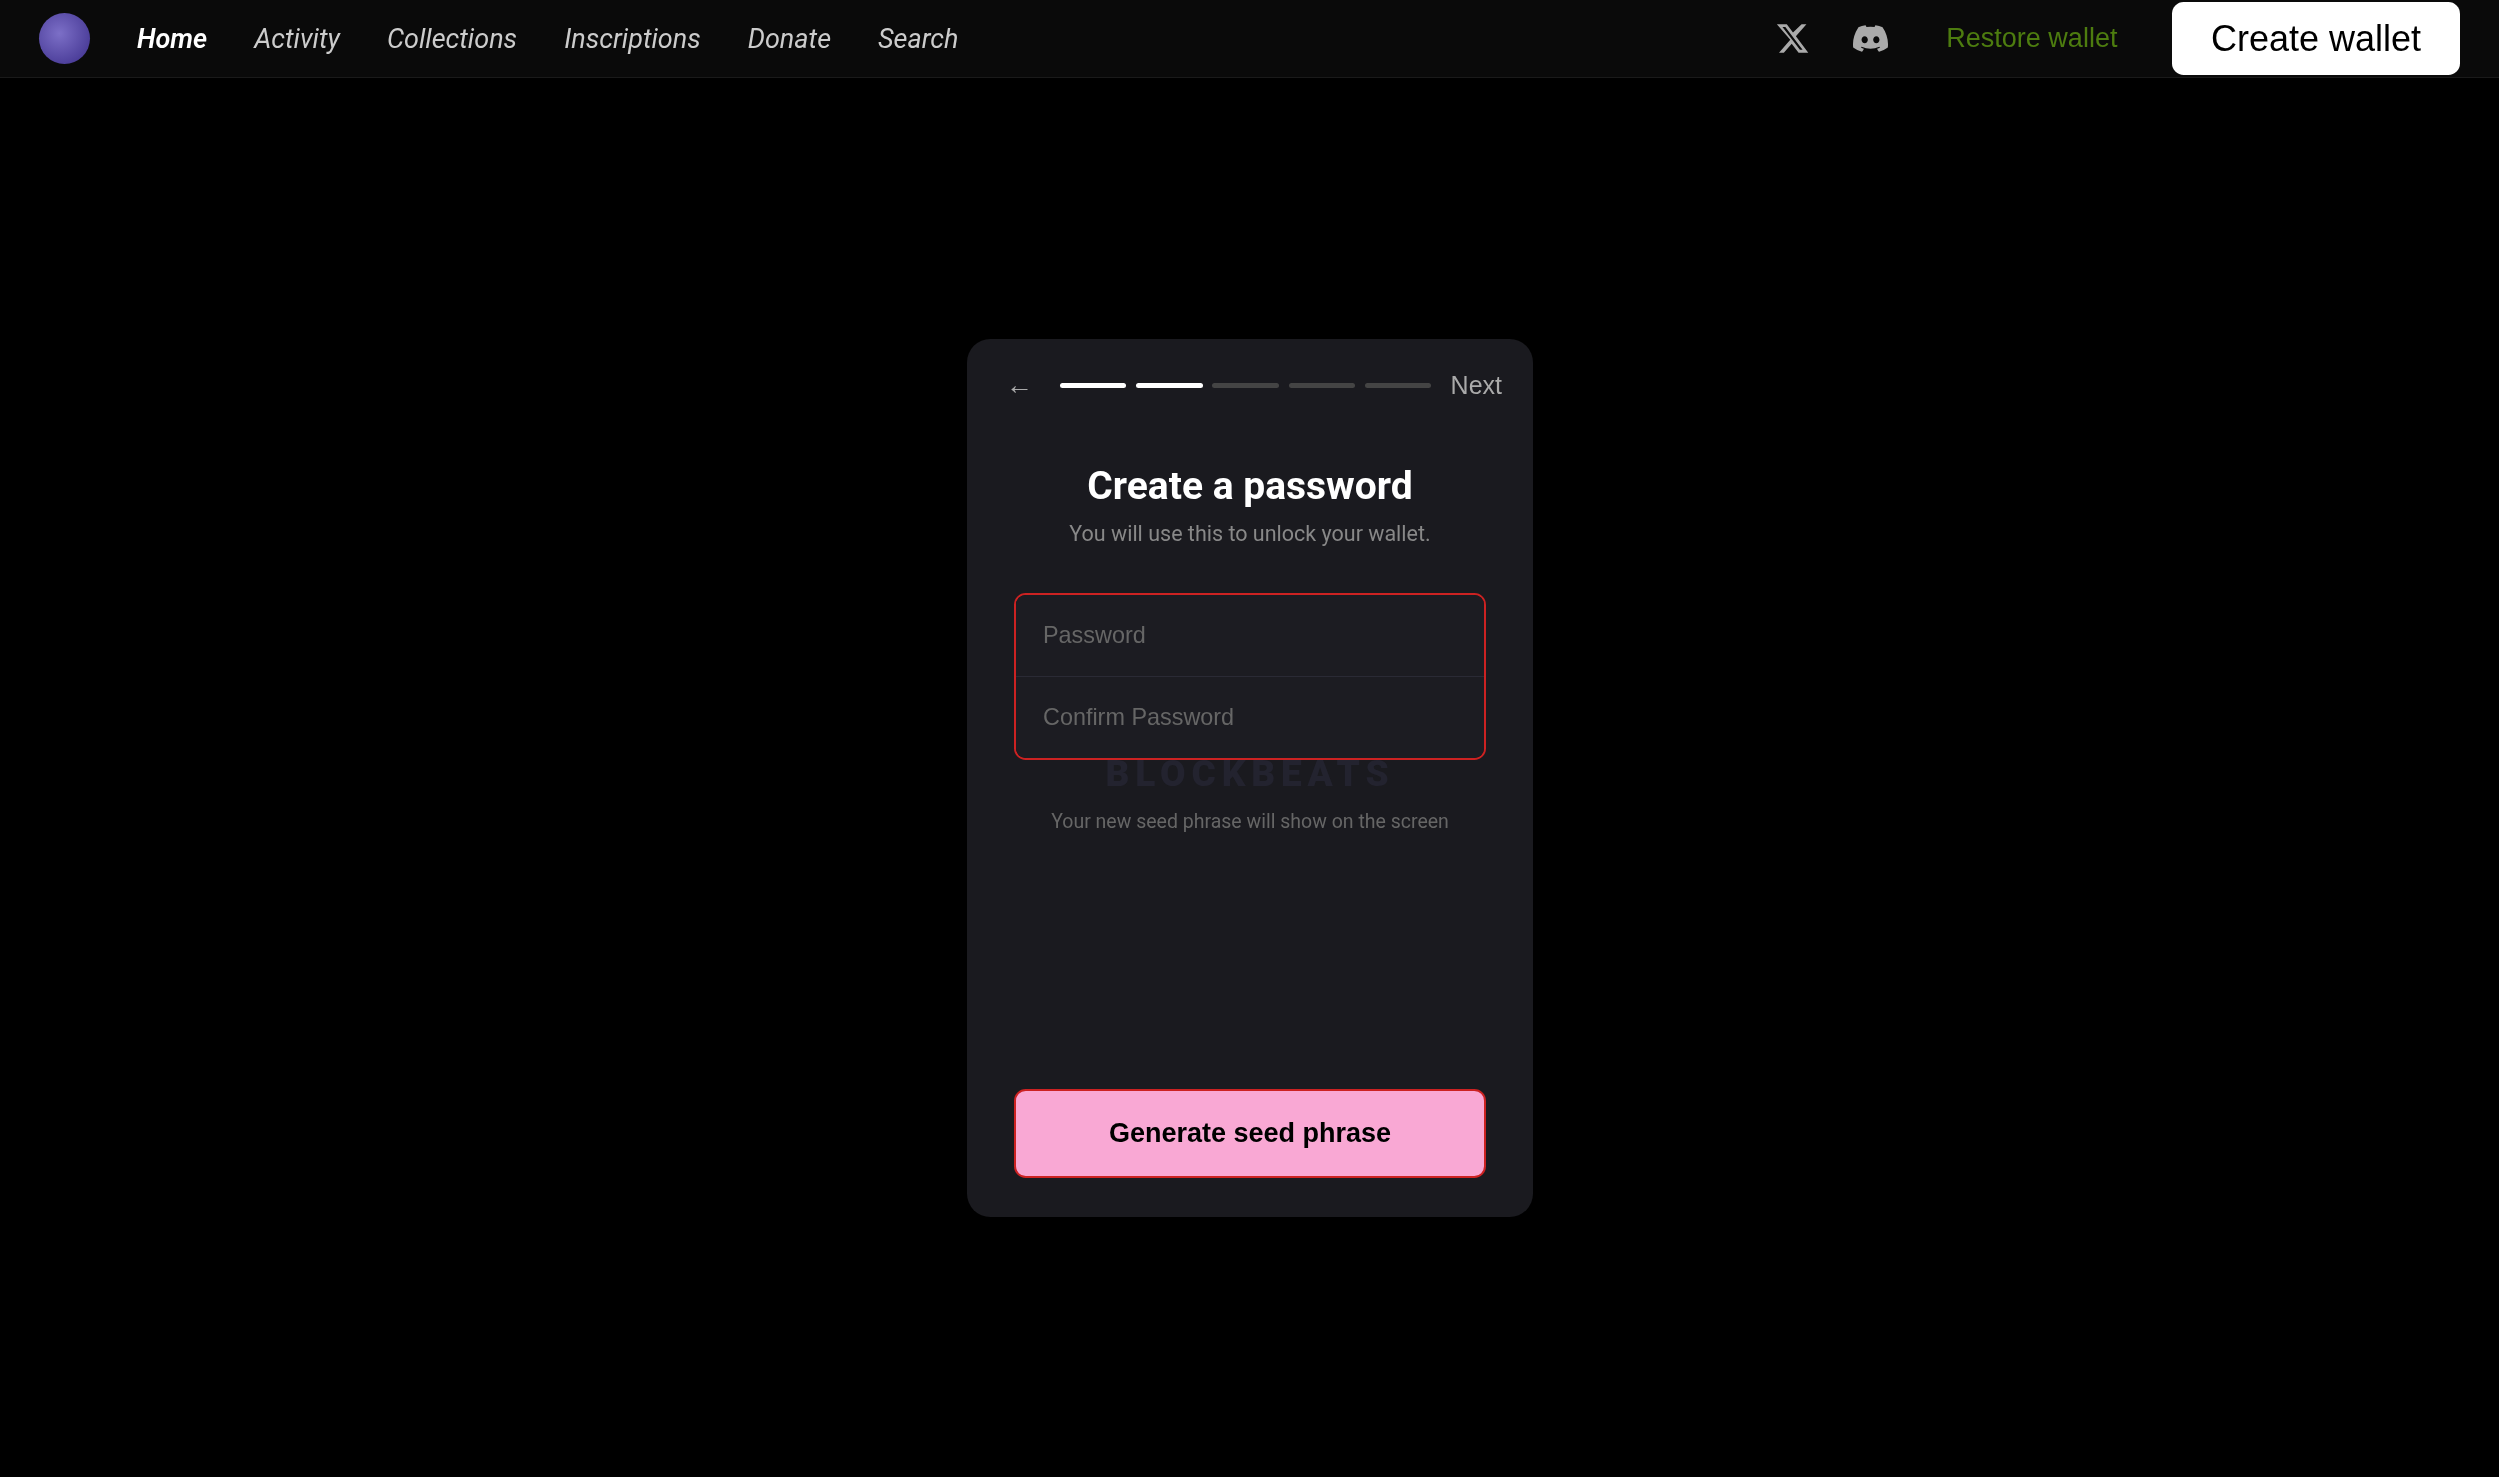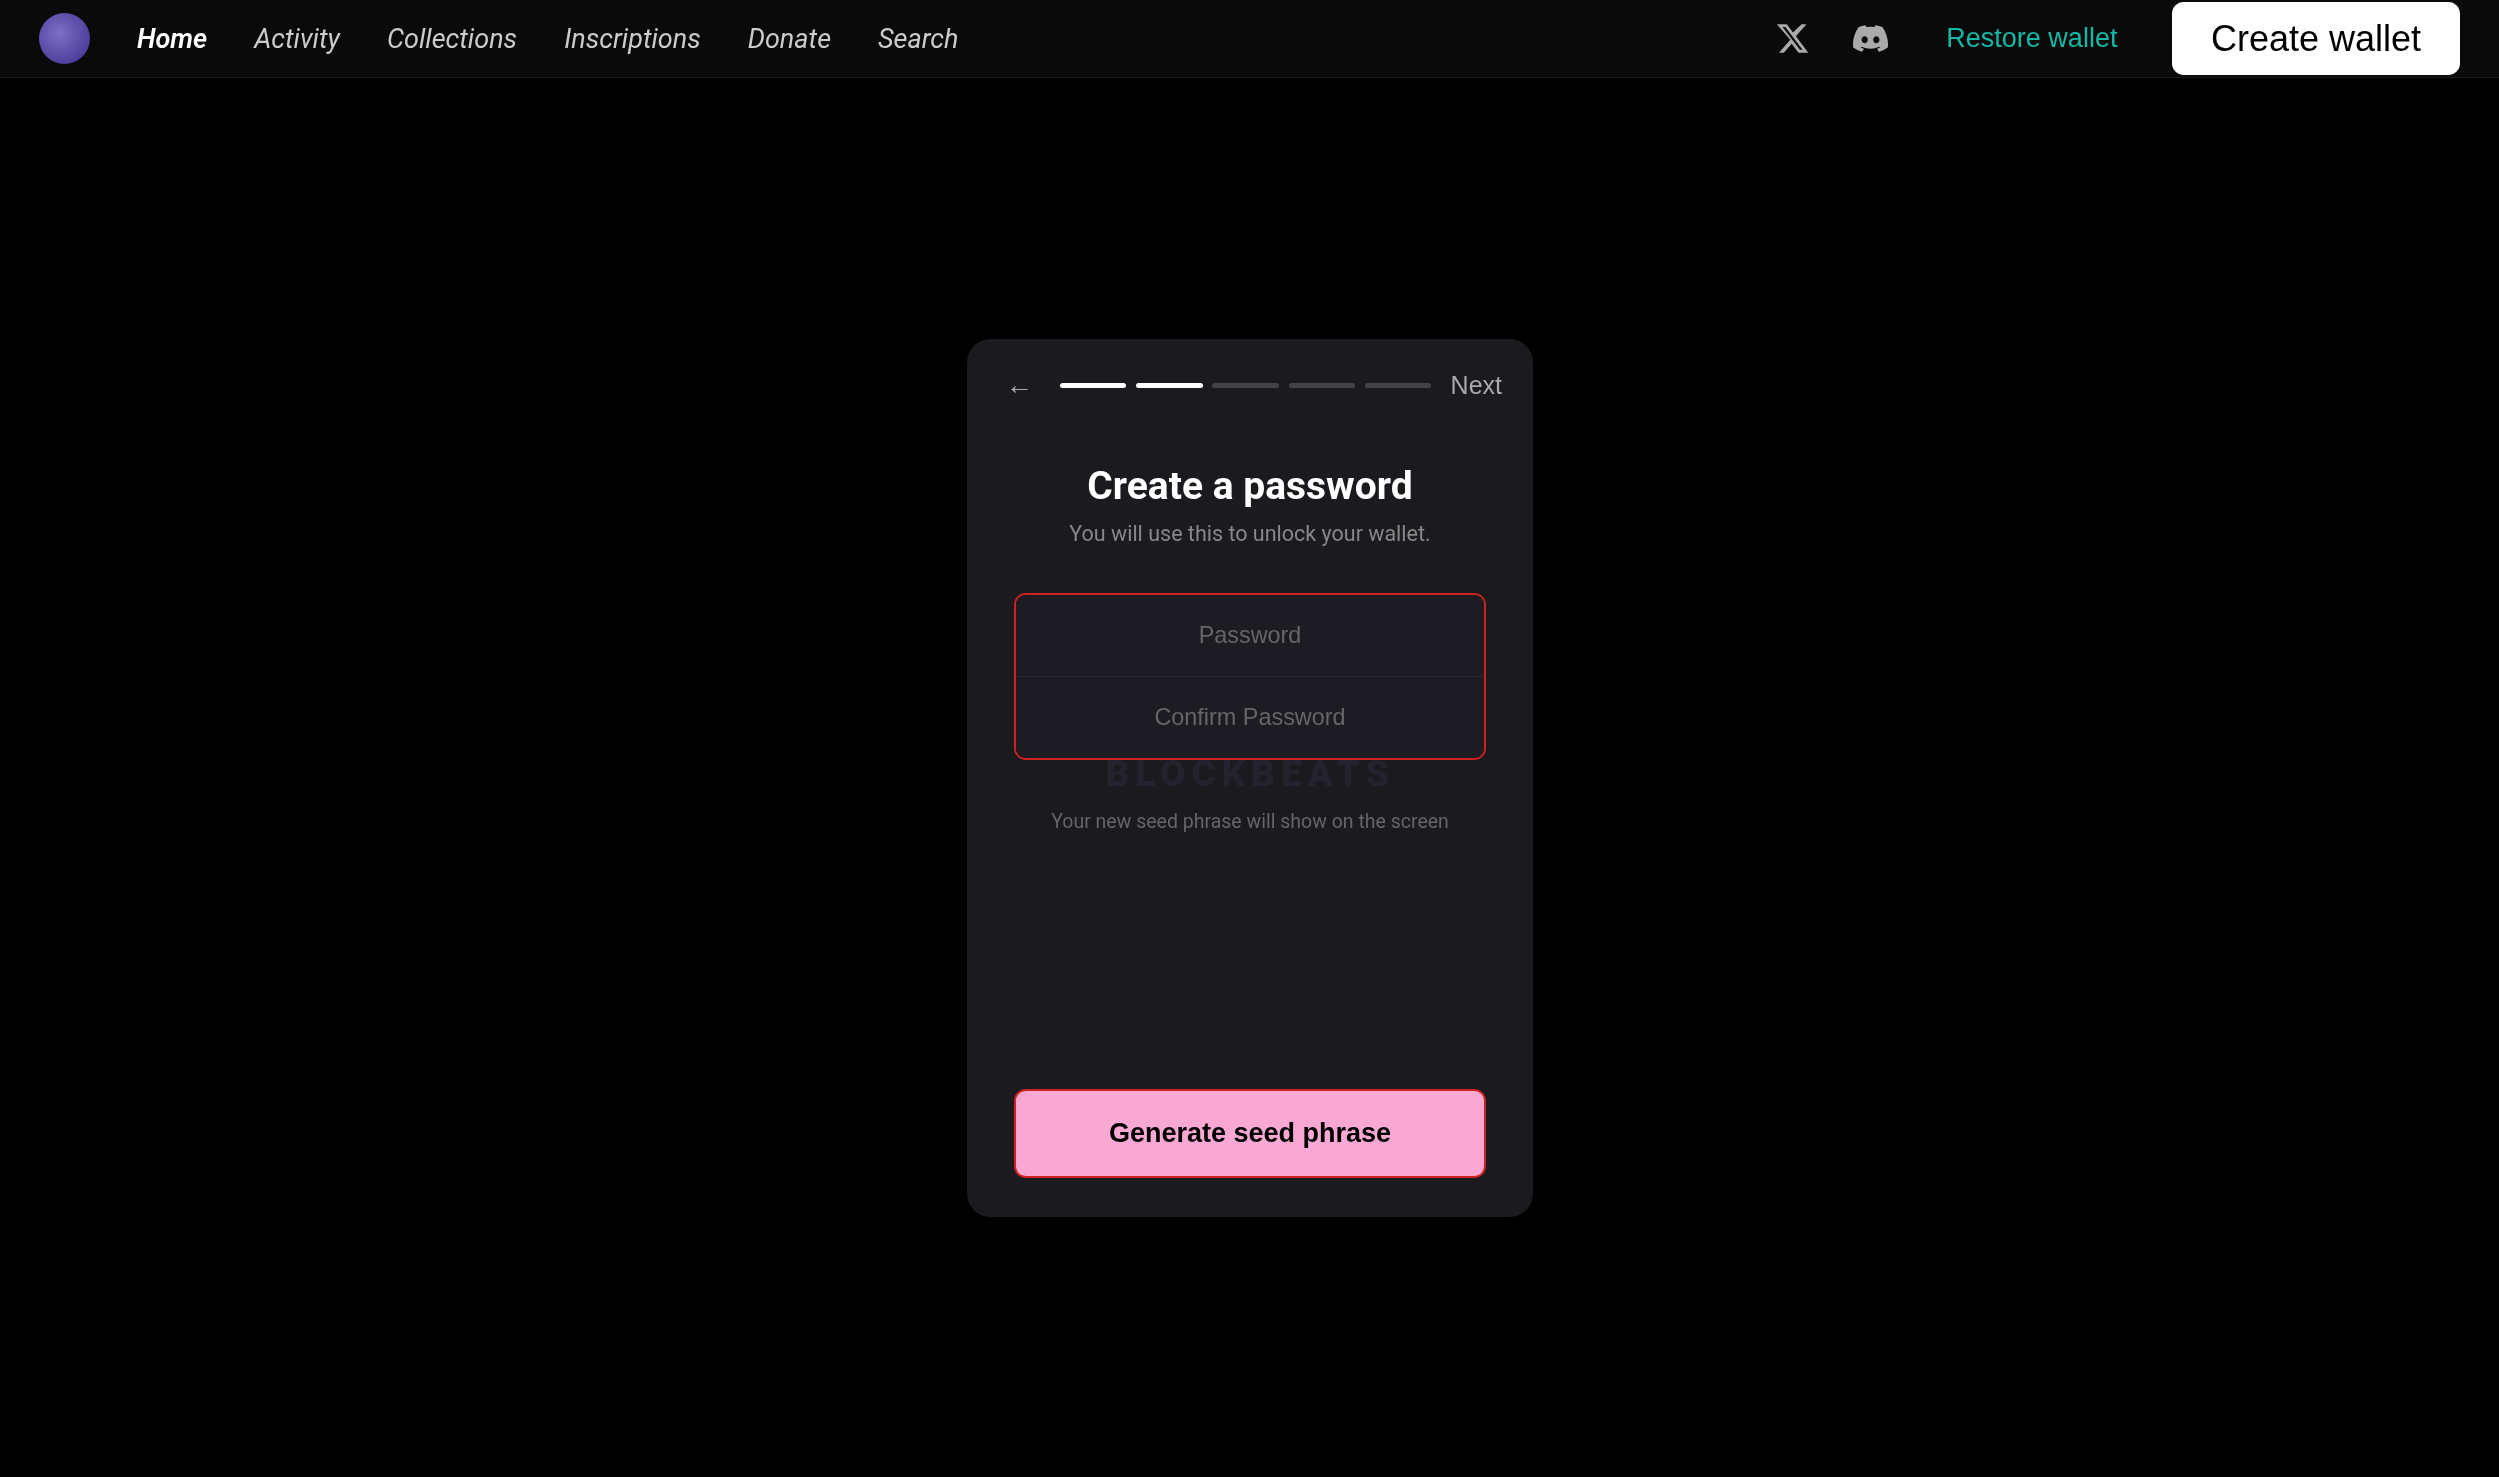--- a/index.html
+++ b/index.html
@@ -74,21 +74,21 @@
 
     .social-icon svg {
       width: 35px;
       height: 35px;
       fill: #aaa;
     }
 
     .btn-restore {
       background: transparent;
       border: none;
-      color: #14b8a6;
+      color: #4d7c0f;
       font-size: 27px;
       cursor: pointer;
       padding: 11.7px 19.5px;
     }
 
     .btn-create {
       background: #fff;
       color: #000;
       border: none;
       border-radius: 11.7px;
@@ -244,21 +244,20 @@
 
     .password-input {
       width: 100%;
       background: #1c1c22;
       border: none;
       color: #888;
       font-size: 23.4px;
       padding: 27px 27px;
       outline: none;
       display: block;
-      text-align: center;
     }
 
     .password-input::placeholder {
       color: #666;
     }
 
     .password-input + .password-input {
       border-top: 1px solid #2a2a35;
     }
 

